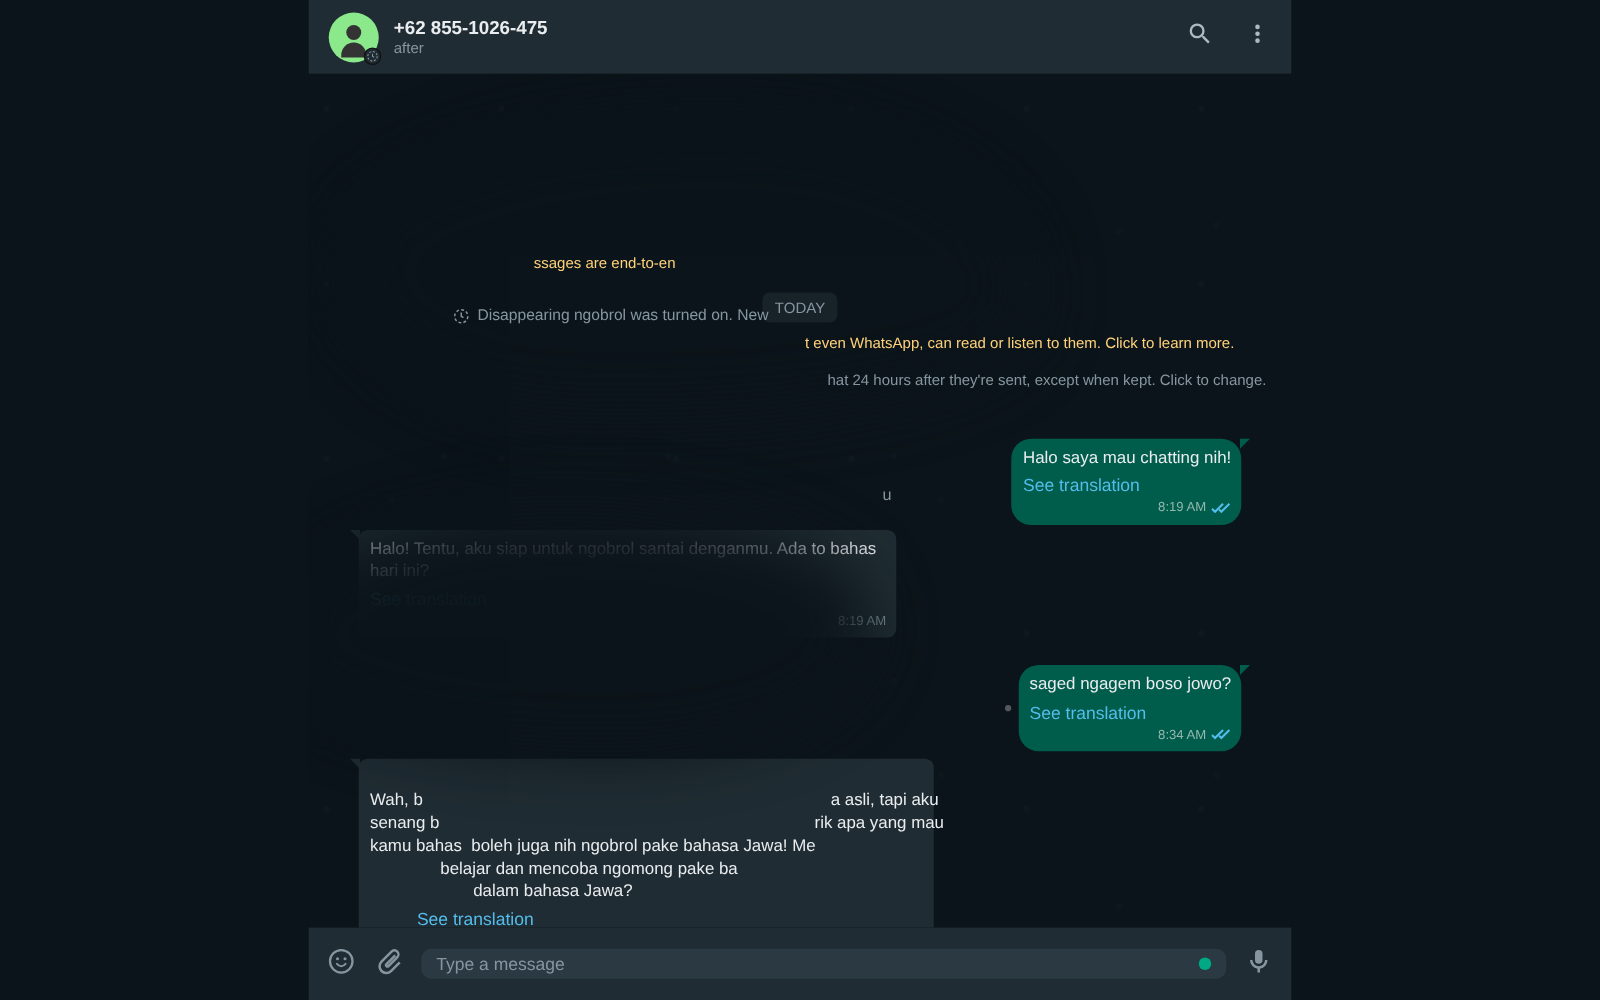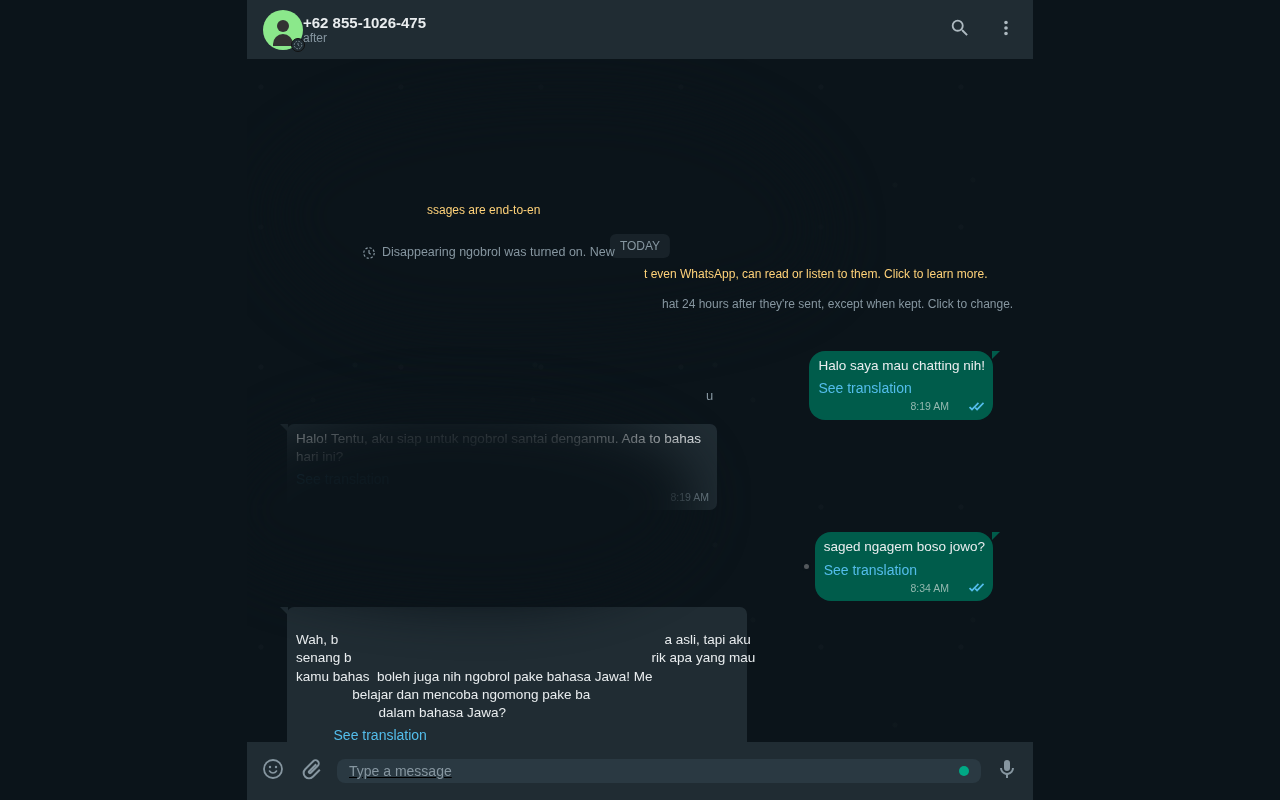--- a/index.html
+++ b/index.html
@@ -1,20 +1,20 @@
 <!DOCTYPE html>
 <html><head>
 <meta charset="utf-8">
 <style>
   * { box-sizing: border-box; margin: 0; padding: 0; font-family: -apple-system, BlinkMacSystemFont, "Segoe UI", Helvetica, Arial, sans-serif; }
   body { background:#0b141a; width:1280px; height:800px; overflow:hidden; position:relative; }
   .viewport { position:absolute; left:247px; top:0; width:786px; height:800px; background:#0b141a; display:flex; flex-direction:column; }
 
   
-  .chat-header { height:59px; background:#202c33; display:flex; align-items:center; padding:0 16px; }
+  .chat-header { height:59px; background:#202c33; display:flex; align-items:center; padding:0 16px; gap:12px; }
   .avatar { width:40px; height:40px; border-radius:50%; background:#8be88b; display:flex; align-items:center; justify-content:center; position:relative; }
   .avatar .head { width:12px; height:12px; border-radius:50%; background:#333; position:relative; top:-4px;}
   .avatar .body { position:absolute; bottom:4px; width:20px; height:12px; border-radius:10px 10px 0 0; background:#333;}
   .avatar-badge { position:absolute; right:-2px; bottom:-2px; width:14px; height:14px; border-radius:50%; background:#202c33; border:1px solid #111; display:flex; align-items:center; justify-content:center;}
   .avatar-badge svg{width:10px;height:10px;}
   .title-block { flex:1; color:#e9edef; }
   .contact-name { font-size:15px; font-weight:600; color:#e9edef;}
   .contact-status { font-size:12px; color:#8696a0;}
   .hdr-icons { display:flex; gap:24px; color:#aebac1;}
   .hdr-icons svg { width:22px; height:22px; fill:#aebac1; cursor:pointer;}
@@ -45,32 +45,32 @@
   .bubble.in::before{
     content:""; position:absolute; left:-7px; top:0; width:0; height:0;
     border-top:0 solid transparent; border-bottom:8px solid transparent; border-right:8px solid #202c33;
   }
   .bubble.out::before{
     content:""; position:absolute; right:-7px; top:0; width:0; height:0;
     border-top:0 solid transparent; border-bottom:8px solid transparent; border-left:8px solid #005c4b;
   }
   .translate-link { color:#53bdeb; font-size:14px; margin-top:4px; cursor:pointer; display:inline-block;}
   .out .translate-link{color:#53bdeb;}
-  .meta { display:flex; justify-content:flex-end; align-items:center; gap:20px; font-size:10.5px; color:#8696a0; margin-top:1px; padding-left:14px;text-align:right;}
+  .meta { display:flex; justify-content:flex-end; align-items:center; gap:4px; font-size:10.5px; color:#8696a0; margin-top:1px; padding-left:14px;text-align:right;}
   .out .meta{color:#93b8af;}
   .ticks{display:inline-flex;}
   .ticks svg{width:16px;height:11px;}
 
   .lead { display:flex; align-items:center; margin-right:4px;}
   .lead-dot{width:9px;height:9px;border-radius:50%;background:#53585c;border:2px solid #0b141a;}
 
   
   .chat-footer { height:58px; background:#202c33; display:flex; align-items:center; padding:0 14px; gap:14px;}
   .ft-icon svg{width:24px;height:24px;fill:#8696a0;cursor:pointer;}
-  .input-wrap{ flex:1; background:#2a3942; height:24px; border-radius:8px; display:flex; align-items:center; padding:0 12px; gap:10px;text-decoration:underline;}
+  .input-wrap{ flex:1; background:#2a3942; height:24px; border-radius:8px; display:flex; align-items:center; padding:0 12px; gap:10px;}
   .input-wrap input{ flex:1; background:transparent; border:none; outline:none; color:#d1d7db; font-size:14px;}
   .input-wrap input::placeholder{color:#8696a0;}
   .green-dot{width:10px;height:10px;border-radius:50%;background:#00a884;}
 
   
   .occ { position:absolute; background:#0b141a; pointer-events:none;}
   .occ1{ left:20px; top:35px; width:560px; height:240px; border-radius:60% 50% 65% 40% / 55% 65% 40% 60%; filter:blur(28px); opacity:.97;}
   .occ2{ left:-30px; top:345px; width:480px; height:200px; border-radius:55% 60% 50% 65% / 60% 50% 55% 45%; filter:blur(26px); opacity:.97;}
 
   

